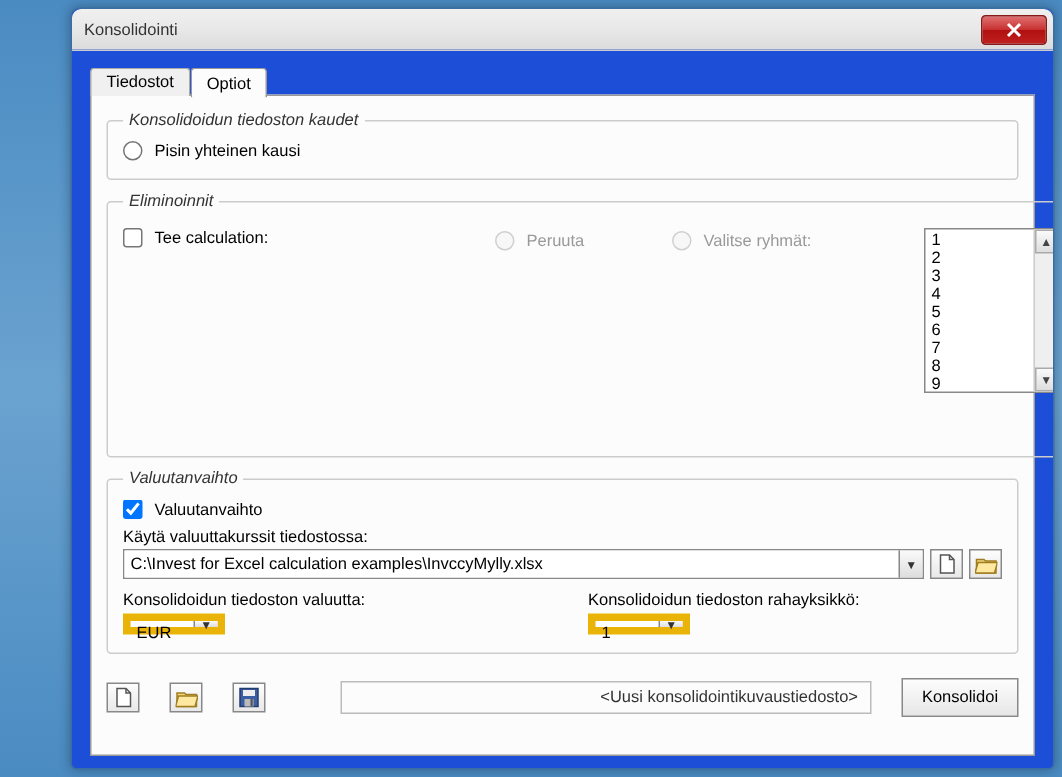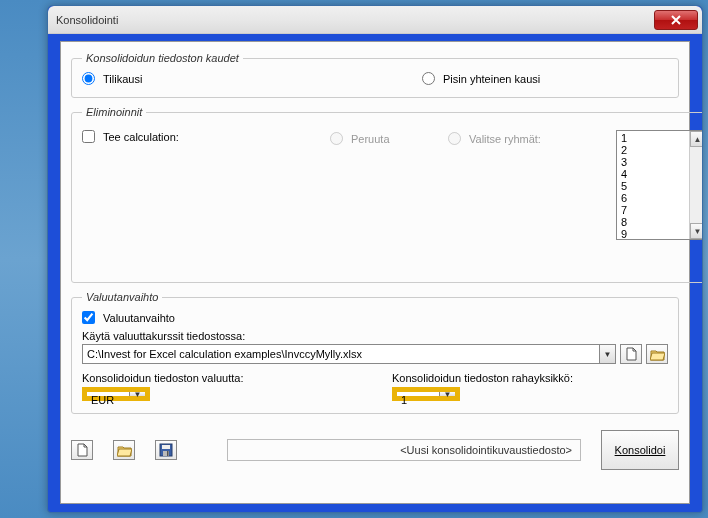--- a/index.html
+++ b/index.html
@@ -140,50 +140,50 @@
   .select-small .val{ flex:1; padding:2px 4px;}
   .footer {
     display:flex; align-items:center; gap:20px; padding-top:8px;
   }
   .status {
     flex:1; text-align:right; padding:0 8px; color:#333;
     border:1px solid #bbb; height:22px; line-height:20px; background:#fcfcfc;
     margin-left: 30px;
   }
   .btn {
-    min-width:78px; height:40px; border:1px solid #888;
+    min-width:78px; height:26px; border:1px solid #888;
     background:linear-gradient(#fdfdfd,#e6e6e6); cursor:pointer;
-    padding:0 10px; font:inherit;text-decoration:underline;
+    padding:0 10px; font:inherit;
   }
   .svgicon{display:block}
 </style>
 </head>
 <body>
 
 <div class="window">
   <div class="titlebar">
     <span class="title">Konsolidointi</span>
     <div class="closebtn">
       <svg class="svgicon" width="10" height="10" viewBox="0 0 10 10">
           <path d="M1 1 L9 9 M9 1 L1 9" stroke="#fff" stroke-width="2" fill="none"></path>
         </svg>
     </div>
   </div>
 
   <div class="body">
+    <div class="tab-header">
+      <div class="tab"><span>Tiedostot</span></div>
+      <div class="tab active"><span>Optiot</span></div>
+    </div>
 
     <div class="tab-panel">
 
       <fieldset>
         <legend>Konsolidoidun tiedoston kaudet</legend>
         <div class="row">
-          <label class="radio" style="flex:0 0 340px">
-            <input type="radio" name="period" checked="" style="">
-            <span>Tilikausi</span>
-          </label>
           <label class="radio">
             <input type="radio" name="period" style="">
             <span>Pisin yhteinen kausi</span>
           </label>
         </div>
       </fieldset>
 
       <fieldset>
         <legend>Eliminoinnit</legend>
         <div class="elim-body">

